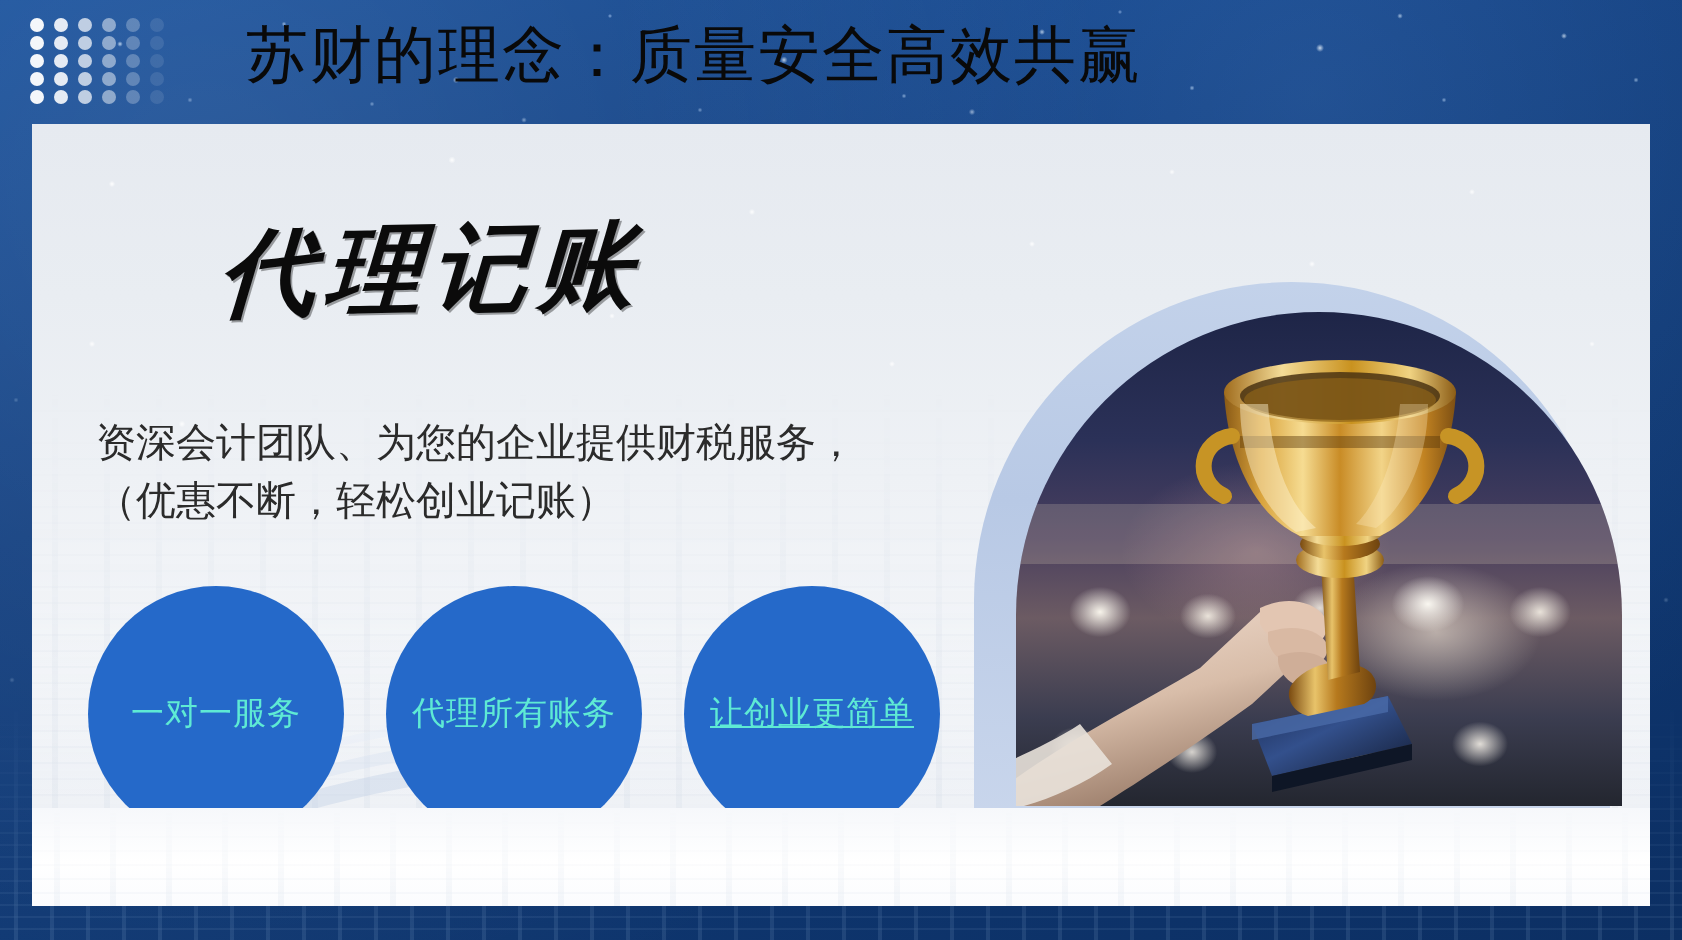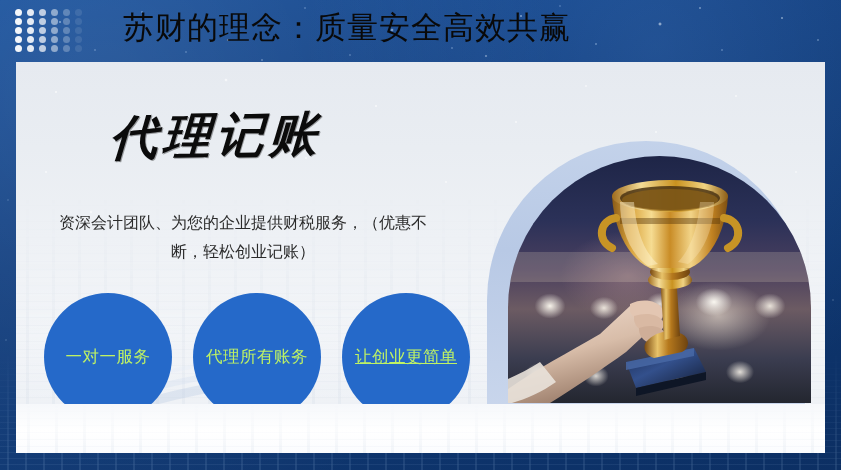--- a/index.html
+++ b/index.html
@@ -207,22 +207,22 @@
     font-style: italic;
     transform: skewX(-4deg) rotate(-1.2deg);
     text-shadow: 1px 1px 0 rgba(0,0,0,.35);
     white-space: nowrap;
   }
   .subtitle {
     position: absolute;
     left: 48px;
     top: 208px;
     width: 390px;
-    text-align: center;
-    font-size: 16px;
+    text-align: left;
+    font-size: 20px;
     line-height: 29px;
     color: #2b2b2b;
     z-index: 5;
   }
 
   
   .circles {
     position: absolute;
     left: 44px;
     top: 293px;
@@ -230,21 +230,21 @@
   }
   .circle {
     position: absolute;
     width: 128px;
     height: 128px;
     border-radius: 50%;
     background: #2569c9;
     display: flex;
     align-items: center;
     justify-content: center;
-    color: #bef264;
+    color: #5eead4;
     font-size: 16.5px;
     letter-spacing: .5px;
     white-space: nowrap;
   }
   .circle:nth-child(1) { left: 0px;   top: 0px; }
   .circle:nth-child(2) { left: 149px; top: 0px; align-items: center; }
   .circle:nth-child(3) { left: 298px; top: 0px; text-decoration: underline; }
 
   
   .arch-back {

